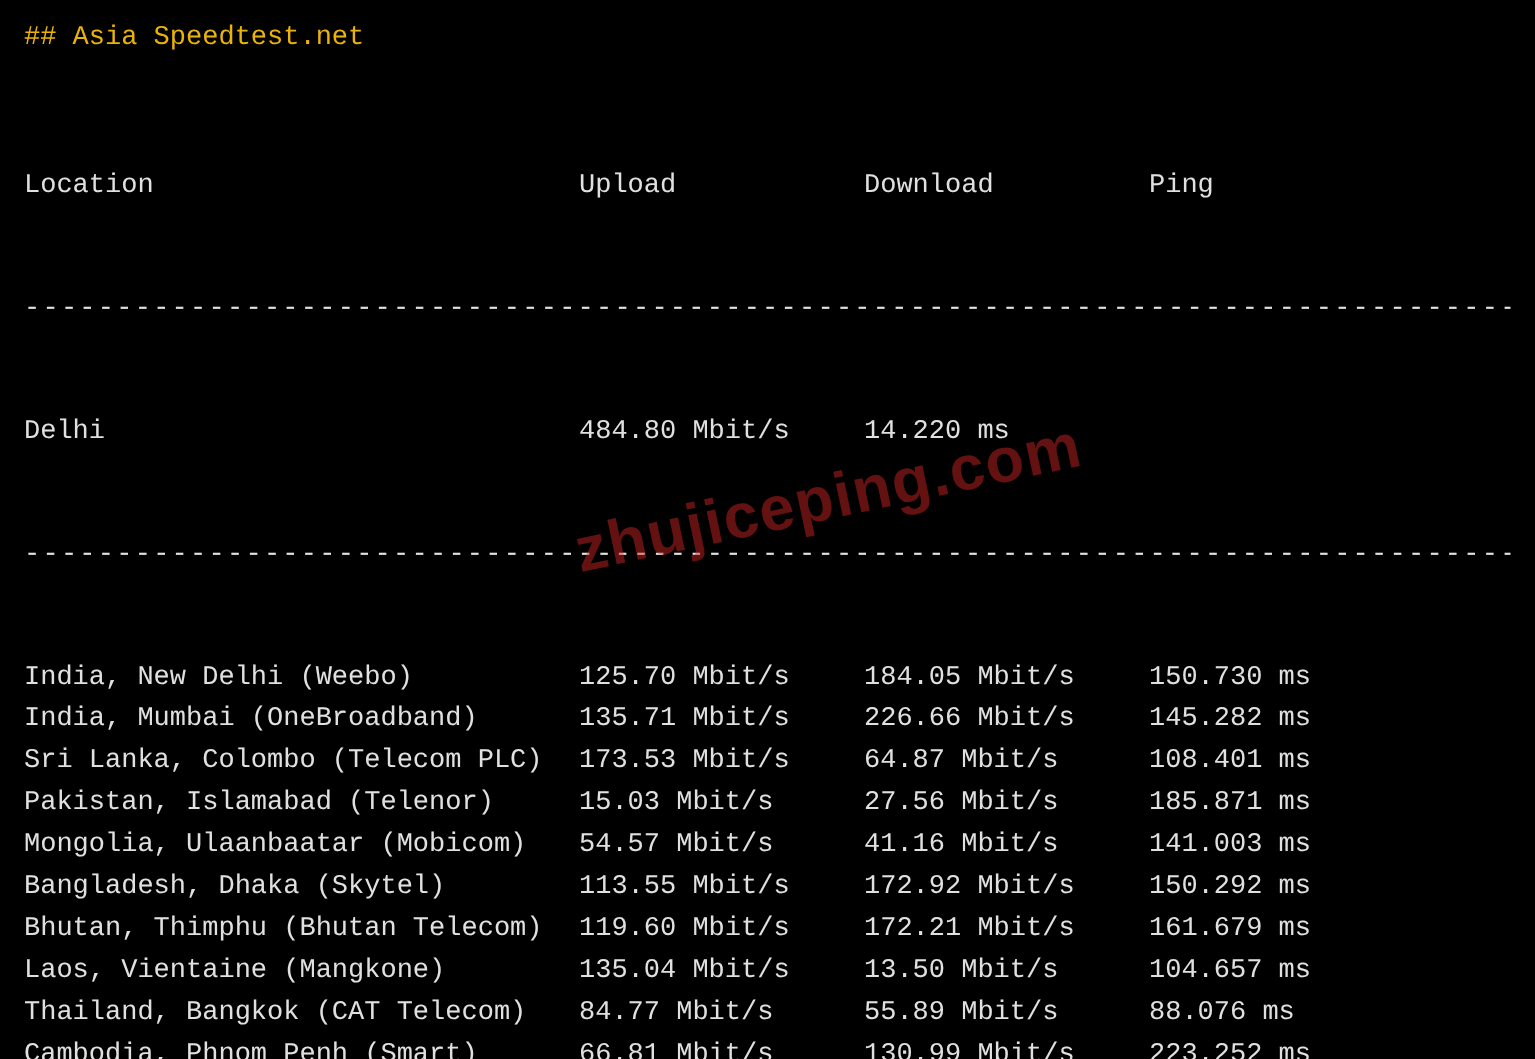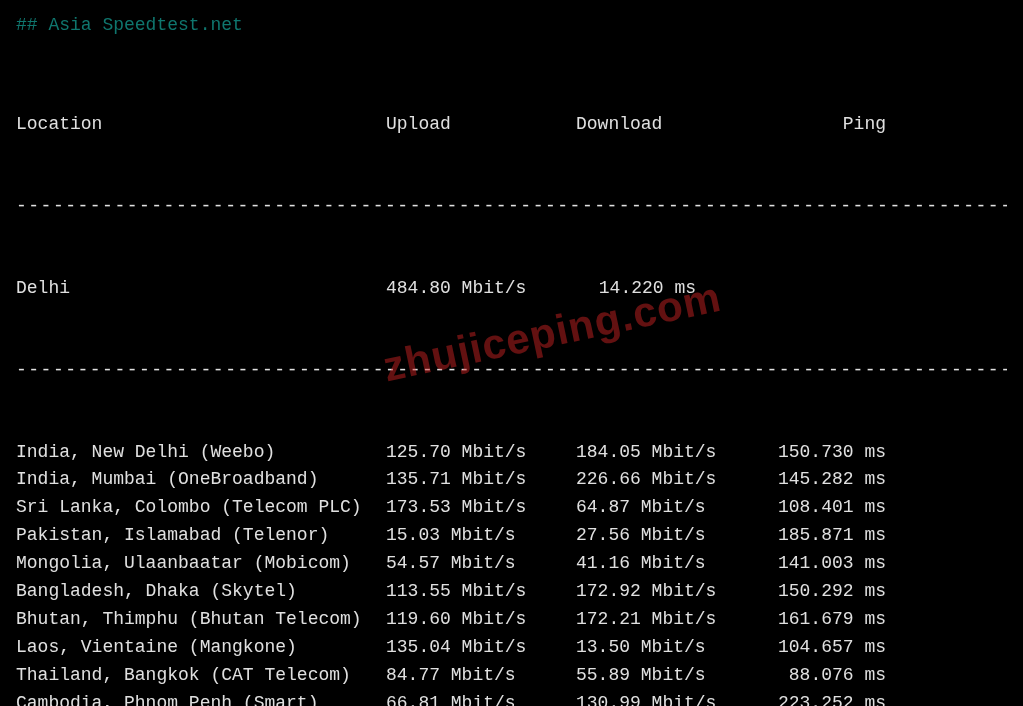--- a/index.html
+++ b/index.html
@@ -13,21 +13,21 @@
       font-family: 'Consolas', 'Monaco', 'Courier New', monospace;
       font-size: 18px;
       line-height: 1.5;
       padding: 12px 16px;
       position: relative;
       width: 1023px;
       height: 706px;
       overflow: hidden;
     }
     .title {
-      color: #0f766e;
+      color: #eab308;
       margin-bottom: 18px;
       font-size: 18px;
     }
     .table {
       white-space: pre;
       font-family: inherit;
     }
     .row {
       display: flex;
       line-height: 1.55;
@@ -39,21 +39,20 @@
     .col-upload {
       width: 190px;
       flex-shrink: 0;
     }
     .col-download {
       width: 190px;
       flex-shrink: 0;
     }
     .col-ping {
       flex-shrink: 0;
-      text-align: right;
       width: 120px;
     }
     .divider {
       letter-spacing: 1.5px;
       color: #e0e0e0;
       overflow: hidden;
       white-space: nowrap;
       line-height: 1.55;
     }
     .watermark {

